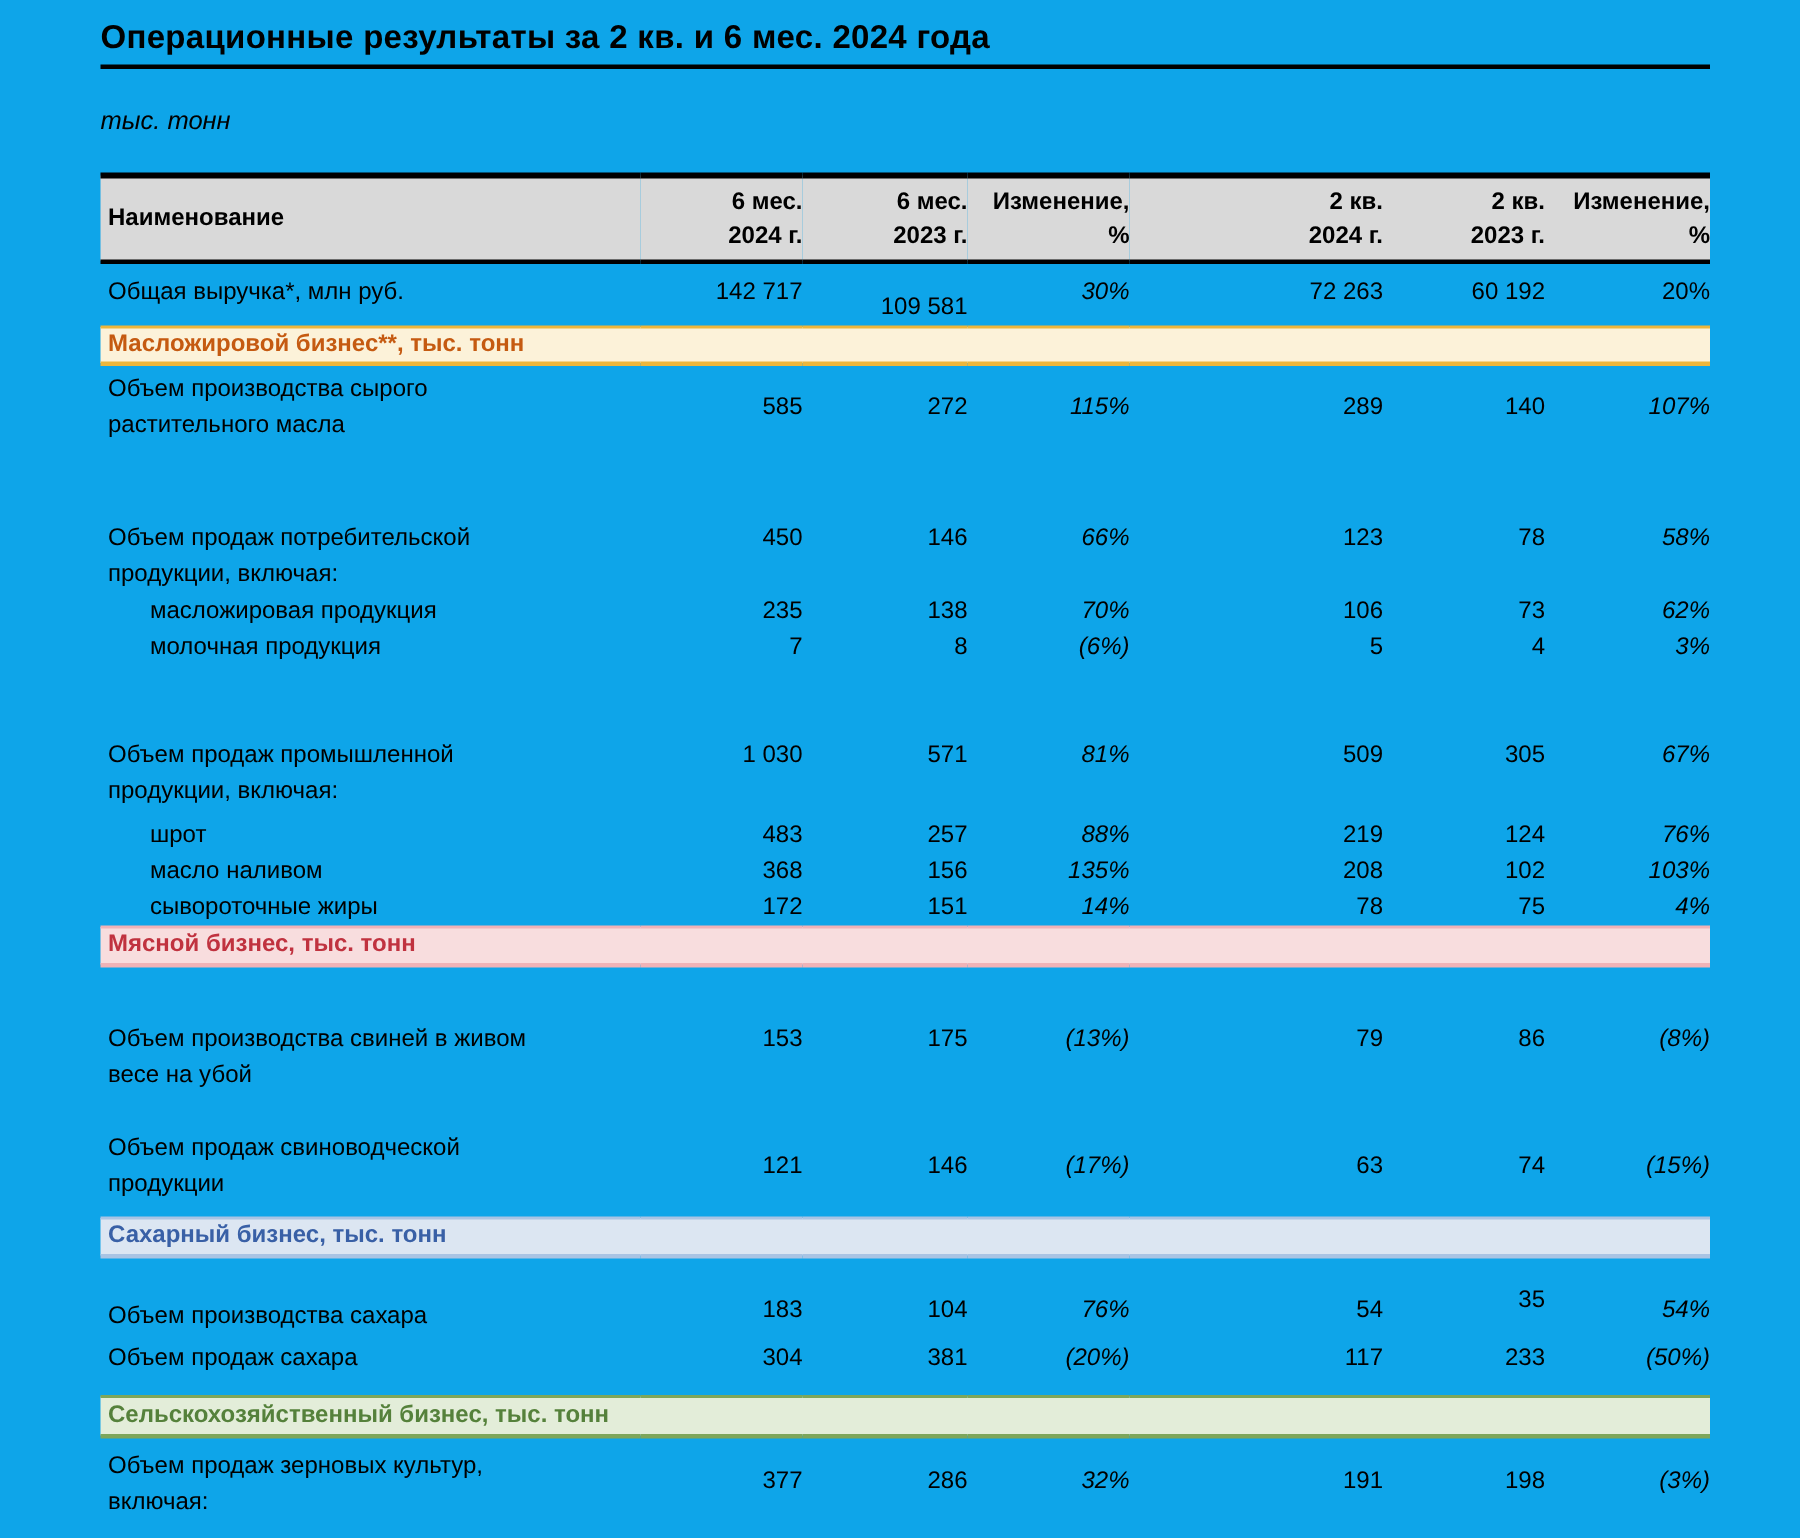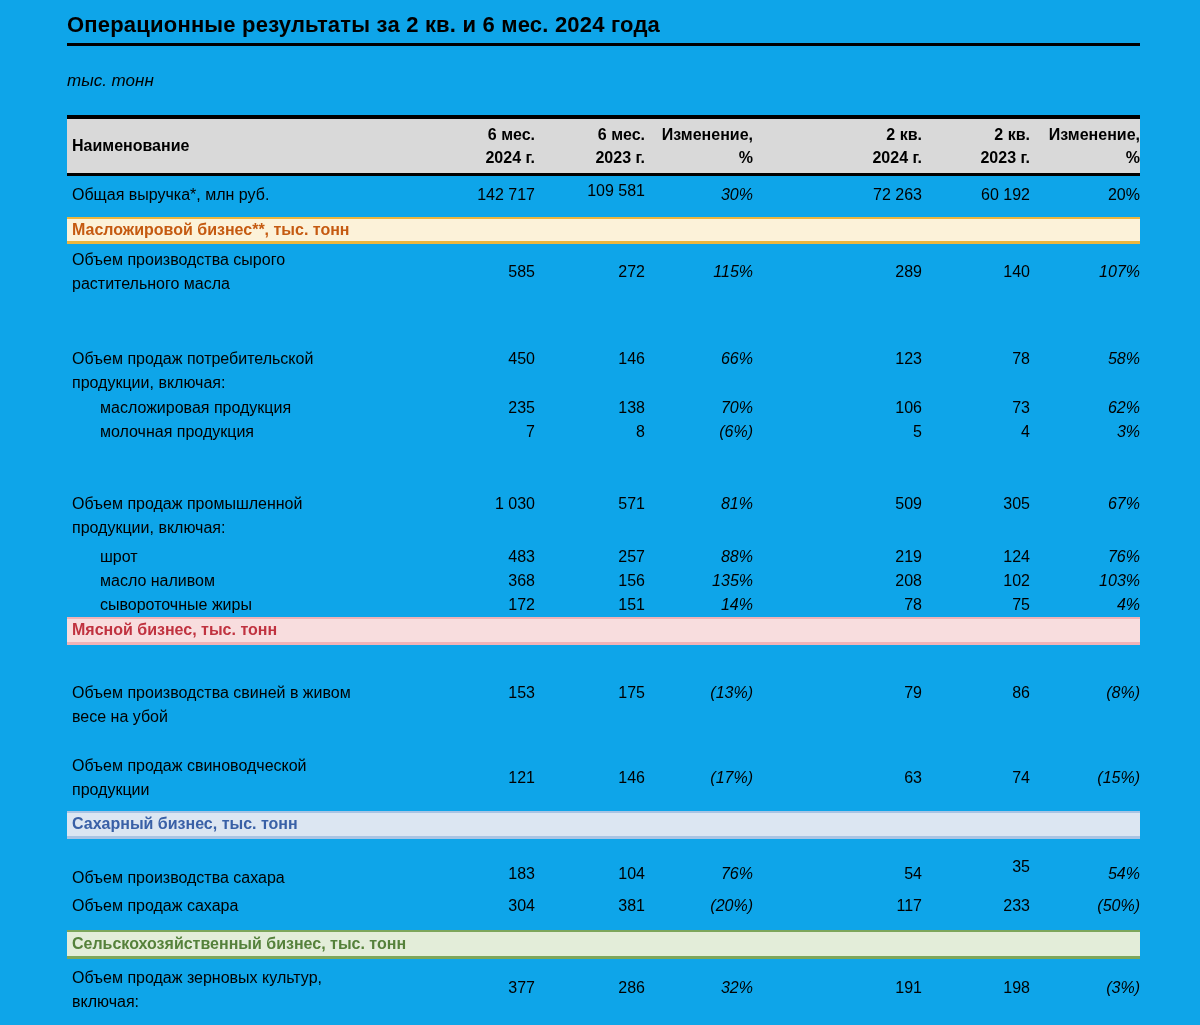--- a/index.html
+++ b/index.html
@@ -74,21 +74,21 @@
           <th class="num-h"><span>Изменение,</span><br><span>%</span></th>
           <th class="num-h"><span>2 кв.</span><br><span>2024 г.</span></th>
           <th class="num-h"><span>2 кв.</span><br><span>2023 г.</span></th>
           <th class="num-h"><span>Изменение,</span><br><span>%</span></th>
         </tr>
       </thead>
       <tbody id="tbody">
           <tr class="data" style="height: 44px;">
             <td class="label" style="padding-top: 7px;">Общая выручка*, млн руб.</td>
             <td class="val" style="padding-top: 7px;">142 717</td>
-            <td class="val" style="padding-top: 3px;">109 581</td>
+            <td class="val" style="padding-top: 17px;">109 581</td>
             <td class="val pct" style="padding-top: 7px;">30%</td>
             <td class="val" style="padding-top: 7px;">72 263</td>
             <td class="val" style="padding-top: 7px;">60 192</td>
             <td class="val pct plain" style="padding-top: 7px;">20%</td>
           </tr>
           <tr class="section sec-oil" style="height: 24px;">
             <td colspan="7">Масложировой бизнес**, тыс. тонн</td>
           </tr>
           <tr class="data" style="height: 101px;">
             <td class="label" style="padding-top: 4px;">Объем производства сырого

